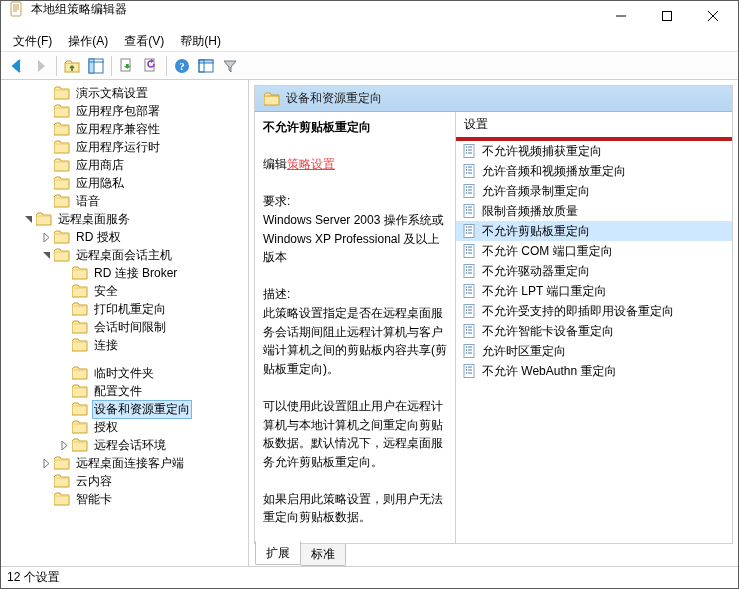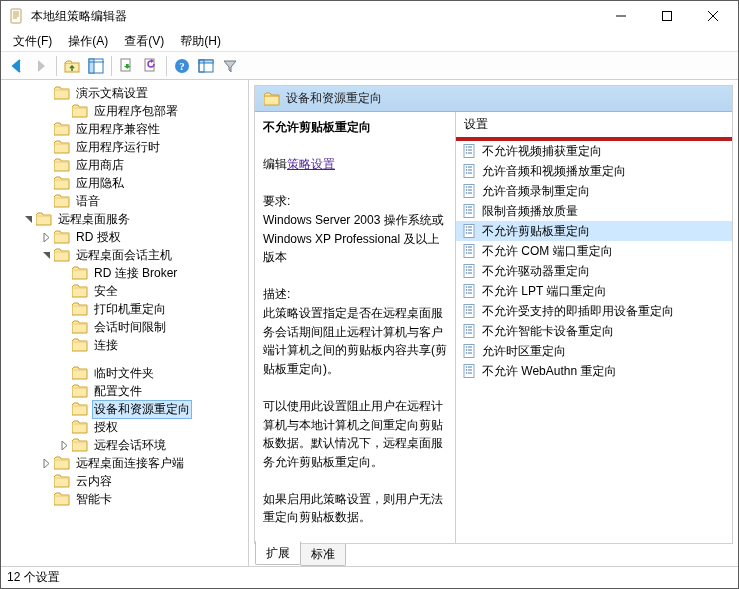--- a/index.html
+++ b/index.html
@@ -1,18 +1,18 @@
 <!DOCTYPE html>
 <html><head>
 <meta charset="utf-8">
 <style>
   * { box-sizing: border-box; }
   html, body { margin: 0; padding: 0; font-family: "Microsoft YaHei", "Segoe UI", sans-serif; font-size: 12px; color: #000; background: #fff; }
   .window { width: 739px; height: 589px; border: 1px solid #5a5a5a; background: #fff; display: flex; flex-direction: column; position: relative; }
-  .titlebar { height: 30px; display: flex; align-items: center; padding: 0 2px 0 8px; background: #fff; }
+  .titlebar { height: 30px; display: flex; padding: 0 2px 0 8px; background: #fff; }
   .titlebar .title-icon { width: 16px; height: 16px; margin-right: 6px; display:flex; align-items:center; justify-content:center;}
   .titlebar .title-text { flex: 1; font-size: 12px; }
   .win-controls { display: flex; }
   .win-btn { width: 46px; height: 30px; display: flex; align-items: center; justify-content: center; }
   .win-btn svg { width: 10px; height: 10px; }
   .menubar { height: 21px; display: flex; align-items: center; padding: 0 4px; border-bottom: 1px solid #e5e5e5; }
   .menubar .menu-item { padding: 2px 8px; cursor: default; }
   .toolbar { height: 28px; display: flex; align-items: center; padding: 2px 4px; gap: 0px; border-bottom: 1px solid #d0d0d0; background: #fdfdfd; }
   .toolbar .tb-btn { width: 24px; height: 24px; display: flex; align-items: center; justify-content: center; border: 1px solid transparent; }
   .toolbar .tb-sep { width: 1px; height: 20px; background: #d0d0d0; margin: 0 3px; }
@@ -32,21 +32,21 @@
   .node.selected .node-label { background: #cde8ff; border: 1px solid #7ab6e8; padding: 0 1px;}
   .right-pane { flex: 1; display: flex; flex-direction: column; min-width: 0; }
   .right-body { flex: 1; display: flex; min-height: 0; border: 1px solid #fff;}
   .extended-pane { flex: 1; border: 1px solid #d0d0d0; margin: 4px 4px 0 4px; background: #fff; display: flex; flex-direction: column; overflow:hidden;}
   .ep-header { background: linear-gradient(#c4dff6,#b8d6f2); border-bottom: 1px solid #9cb8d4; padding: 4px 8px; display: flex; align-items: center; }
   .ep-header .folder-ic { margin-right:6px;}
   .ep-header-text { font-size: 12px; color: #1a1a1a; }
   .ep-row { flex: 1; display: flex; min-height: 0; }
   .ep-detail { width: 200px; padding: 6px 8px; font-size: 12px; overflow: auto; line-height: 1.55; }
   .ep-detail b { font-weight: bold; }
-  .ep-detail a { color: #4c1d95; text-decoration: underline; }
+  .ep-detail a { color: #ef4444; text-decoration: underline; }
   .ep-list-wrap { flex: 1; border-left: 1px solid #d0d0d0; display: flex; flex-direction: column; overflow: hidden;}
   .ep-list-head { border-bottom: 4px solid #b91c1c; background: #fff; padding: 4px 8px; font-size: 12px; }
   .ep-list { flex: 1; overflow: auto; }
   .ep-list-item { display: flex; align-items: center; height: 20px; padding: 0 6px; }
   .ep-list-item.sel { background: #cde8ff; }
   .ep-list-item .pic { width: 16px; height: 16px; margin-right: 4px; display:flex;align-items:center;justify-content:center;}
   .tab-strip { height: 22px; display: flex; align-items: flex-end; padding-left: 6px; margin-top: -1px;}
   .tab { border: 1px solid #c0c0c0; border-top: none; padding: 2px 10px; font-size: 12px; background: #fff; margin-right: -1px; border-bottom-left-radius:2px; border-bottom-right-radius:2px;}
   .tab.active { border-top: 1px solid #fff; background:#fff; position:relative; top:-1px; padding-top:3px;}
   .tab.inactive { background:#f4f4f4;}
@@ -169,21 +169,21 @@
               <span class="folder-ic">
                 <svg width="16" height="14" viewBox="0 0 16 14">
                   <path d="M0 3 L2 1 L6 1 L7 3 L15 3 L15 13 L0 13 Z" fill="#fde9a9" stroke="#caa32e"></path>
                   <path d="M0 4 L15 4" stroke="#e8cc7c"></path>
                 </svg>
               </span>
               <span class="node-label">演示文稿设置</span>
             </div>
           </li>
           <li>
-            <div class="node" style="padding-left: 56px; text-align: right;">
+            <div class="node" style="padding-left: 38px; text-align: right;">
               <span class="twisty none"></span>
               <span class="folder-ic">
                 <svg width="16" height="14" viewBox="0 0 16 14">
                   <path d="M0 3 L2 1 L6 1 L7 3 L15 3 L15 13 L0 13 Z" fill="#fde9a9" stroke="#caa32e"></path>
                   <path d="M0 4 L15 4" stroke="#e8cc7c"></path>
                 </svg>
               </span>
               <span class="node-label">应用程序包部署</span>
             </div>
           </li>

